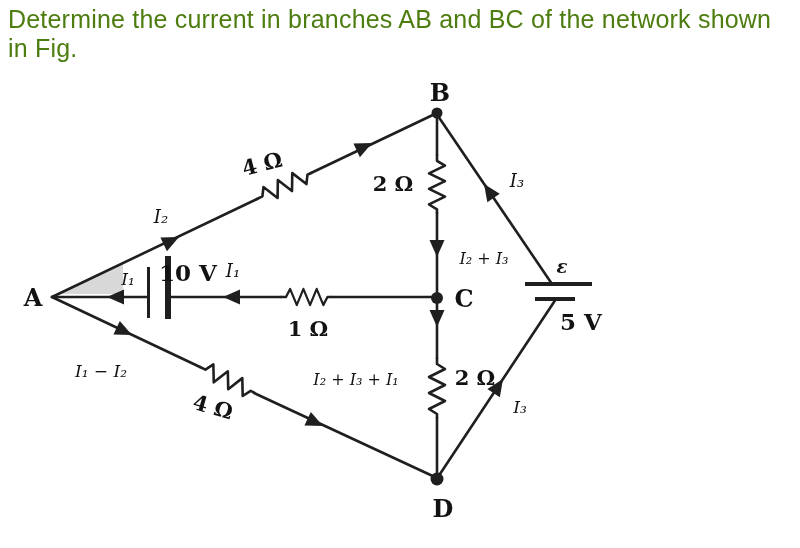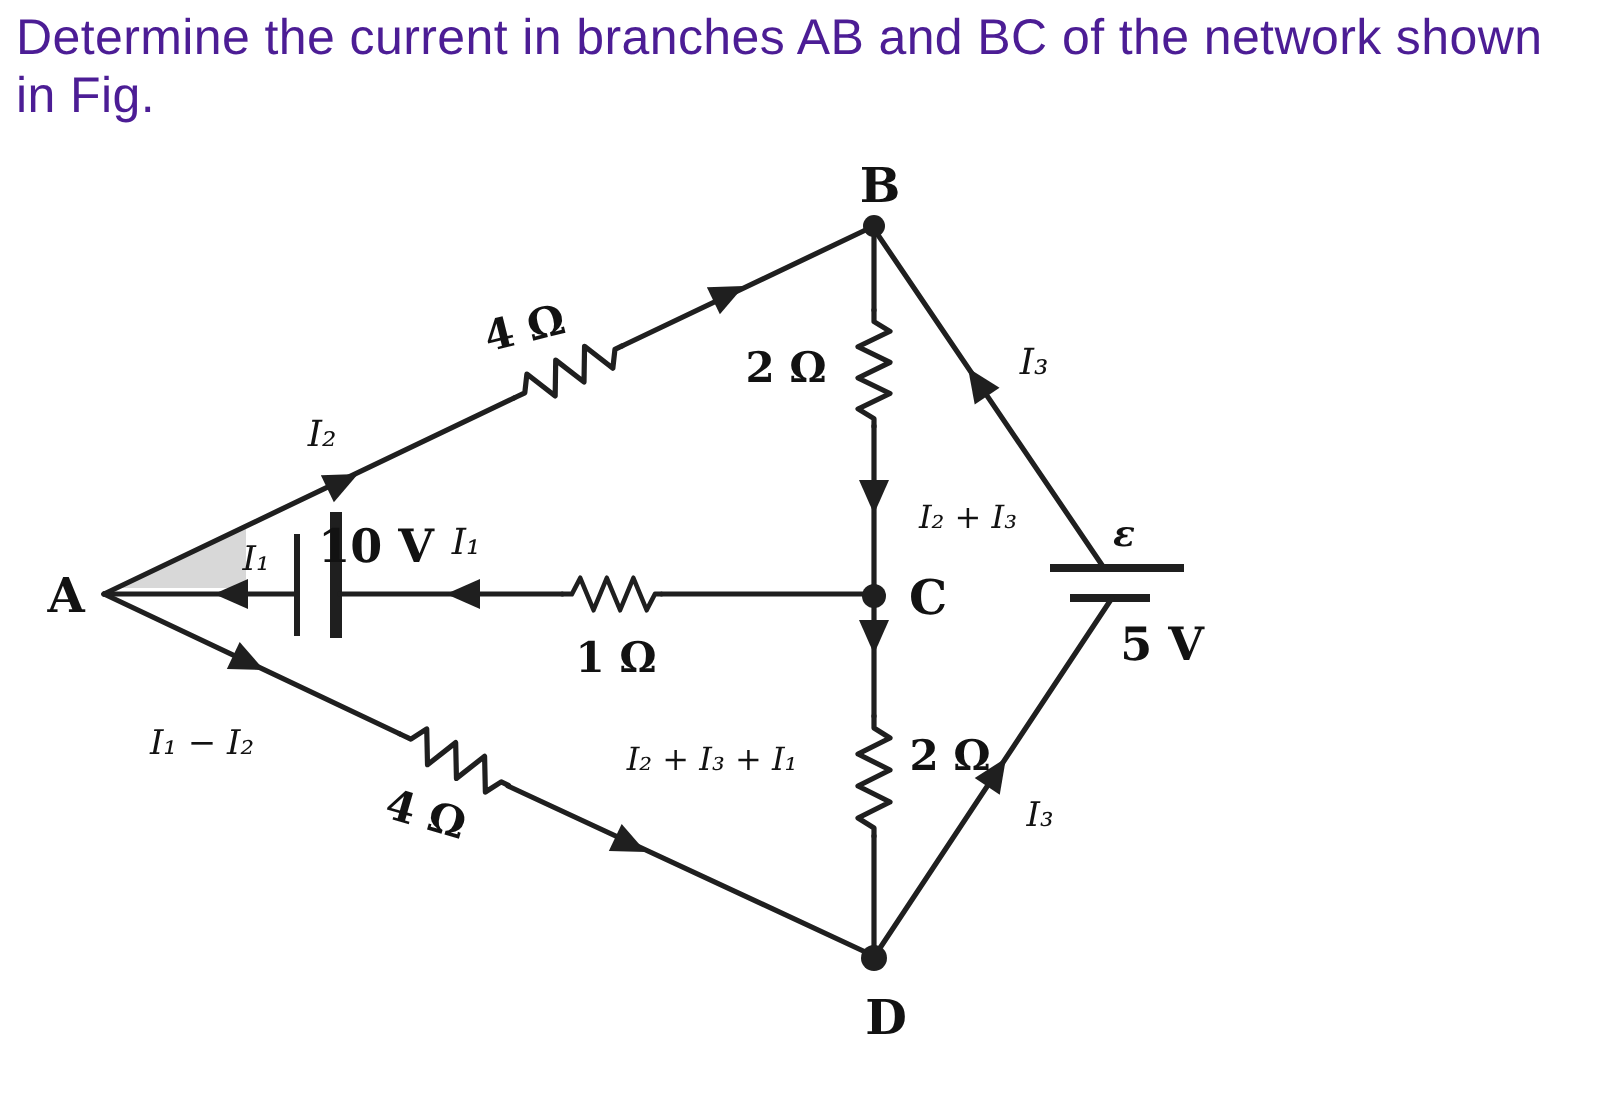--- a/index.html
+++ b/index.html
@@ -10,21 +10,21 @@
   html,body{margin:0;padding:0;background:var(--paper);}
   .page{
     position:relative;
     width:800px;height:548px;
     background:var(--paper);
     overflow:hidden;
     font-family:"Liberation Sans",sans-serif;
   }
   .title{
     position:absolute;top:5px;left:8px;width:786px;
-    font-size:25px;line-height:29px;color:#4c1d95;
+    font-size:25px;line-height:29px;color:#4d7c0f;
     letter-spacing:0.2px;
   }
   svg.fig{position:absolute;top:0;left:0;}
   .wire{stroke:var(--ink);stroke-width:2.6;fill:none;stroke-linecap:round;stroke-linejoin:round;}
   .plate{stroke:var(--ink);fill:none;stroke-linecap:butt;}
   .dot{fill:var(--ink);}
   .shade{fill:var(--shade);}
   text{text-anchor:middle;fill:#121212;}
   .lbl-node{font-family:"DejaVu Serif",serif;font-weight:bold;font-size:24px;}
   .lbl-ohm{font-family:"DejaVu Serif",serif;font-weight:bold;font-size:21px;}

